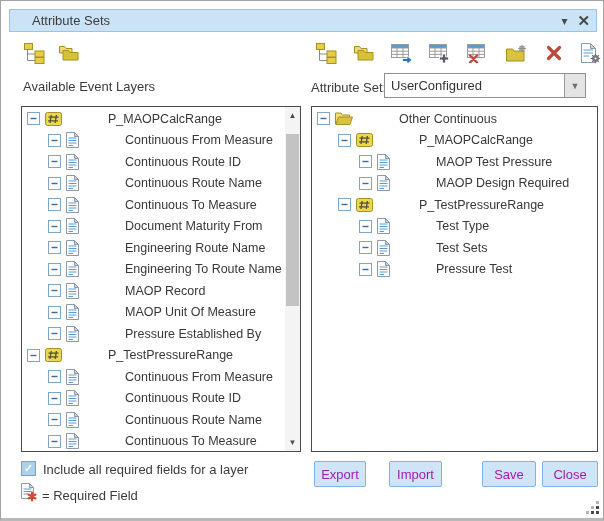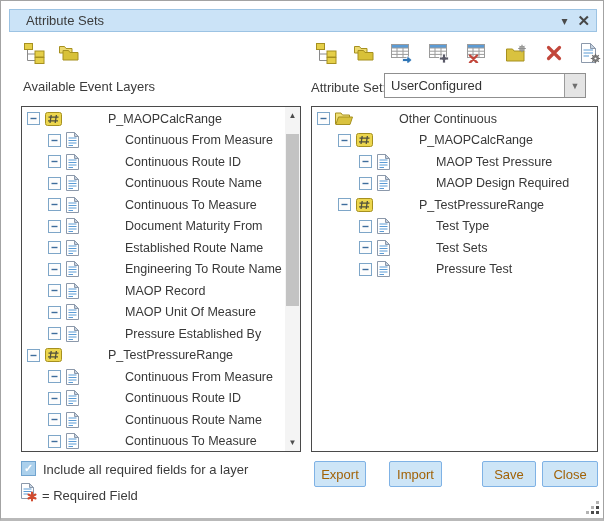--- a/index.html
+++ b/index.html
@@ -1,20 +1,20 @@
 <!DOCTYPE html>
 <html><head>
 <meta charset="utf-8">
 <style>
   html,body{margin:0;padding:0;background:#fff;}
   *{box-sizing:border-box;font-family:"Liberation Sans", sans-serif;}
   #window{position:relative;width:604px;height:521px;background:#fff;border:1px solid #a3a3a3;border-bottom:3px solid #b9b9b9;overflow:hidden;}
   
   #titlebar{position:absolute;left:8px;top:8px;width:588px;height:23px;background:#cbe3f7;border:1px solid #9cc3e3;display:flex;align-items:center;}
-  #title{margin-left:16px;font-size:13px;color:#3c3c3c;}
+  #title{margin-left:22px;font-size:13px;color:#3c3c3c;}
   .tb-controls{position:absolute;right:6px;top:0;height:100%;display:flex;align-items:center;gap:10px;}
   .tb-ctrl{color:#4a4a4a;font-size:12px;line-height:1;cursor:default;}
   .tb-ctrl.close{font-size:15px;font-weight:bold;color:#474747;}
   
   .toolbtn{position:absolute;top:40px;width:24px;height:24px;display:flex;align-items:center;justify-content:center;}
   
   .seclabel{position:absolute;font-size:13px;color:#3b3b3b;}
   
   #combobox{position:absolute;left:383px;top:72px;width:202px;height:25px;background:#fff;border:1px solid #8f8f8f;display:flex;align-items:center;}
   #combo-value{flex:1;font-size:13px;color:#333;padding-left:6px;overflow:hidden;white-space:nowrap;}
@@ -33,21 +33,21 @@
   #scrollbar{position:absolute;top:0;right:0;width:15px;height:100%;background:#f4f4f4;}
   .scroll-arrow{position:absolute;left:0;width:15px;height:15px;display:flex;align-items:center;justify-content:center;font-size:8px;color:#4c4c4c;}
   #scroll-up{top:1px;}
   #scroll-down{bottom:1px;}
   #scroll-thumb{position:absolute;left:1px;top:27px;width:13px;height:172px;background:#c3c3c3;}
   
   #checkbox{position:absolute;left:20px;top:460px;width:15px;height:15px;background:#abd0ec;border:1px solid #71a4cf;display:flex;align-items:center;justify-content:center;color:#fff;font-size:11px;font-weight:bold;}
   #checkbox-label{position:absolute;left:42px;top:461px;font-size:13px;color:#3b3b3b;}
   #legend-icon{position:absolute;left:20px;top:482px;}
   #legend-label{position:absolute;left:41px;top:487px;font-size:13px;color:#3b3b3b;}
-  .btn{position:absolute;top:460px;height:26px;background:#cde5f7;border:1px solid #7fb2e5;border-radius:2px;font-size:13px;color:#a16207;display:flex;align-items:center;justify-content:center;}
+  .btn{position:absolute;top:460px;height:26px;background:#cde5f7;border:1px solid #7fb2e5;border-radius:2px;font-size:13px;color:#a21caf;display:flex;align-items:center;justify-content:center;}
   #btn-export{left:313px;width:52px;}
   #btn-import{left:388px;width:53px;}
   #btn-save{left:481px;width:54px;}
   #btn-close{left:541px;width:56px;}
   
   #grip{position:absolute;right:4px;bottom:4px;width:13px;height:13px;}
   #grip i{position:absolute;width:3px;height:3px;}
 </style>
 </head>
 <body>
@@ -252,21 +252,21 @@
               <path d="M3.5 6.5 H9.5" stroke="#3e6d9c" stroke-width="1.4"></path>
             </svg>
           </span>
           <span class="node-icon">
             <svg width="13" height="16" viewBox="0 0 13 16">
               <path d="M0.5 0.5 H8.5 L12.5 4.5 V15.5 H0.5 Z" fill="#fff" stroke="#8c99ab"></path>
               <path d="M8.5 0.5 L12.5 4.5 H8.5 Z" fill="#c6d2e0" stroke="#8c99ab"></path>
               <path d="M2.5 6 H10.5 M2.5 8.5 H10.5 M2.5 11 H10.5 M2.5 13.5 H7" stroke="#5b9bd5" fill="none"></path>
             </svg>
           </span>
-          <span class="node-label">Established Route Name</span>
+          <span class="node-label">Engineering Route Name</span>
         </div>
         <div class="tree-row" style="padding-left: 26px;">
           <span class="expander">
             <svg width="13" height="13" viewBox="0 0 13 13">
               <rect x="0.5" y="0.5" width="12" height="12" fill="#fdfdfd" stroke="#7ea6c8"></rect>
               <path d="M3.5 6.5 H9.5" stroke="#3e6d9c" stroke-width="1.4"></path>
             </svg>
           </span>
           <span class="node-icon">
             <svg width="13" height="16" viewBox="0 0 13 16">

